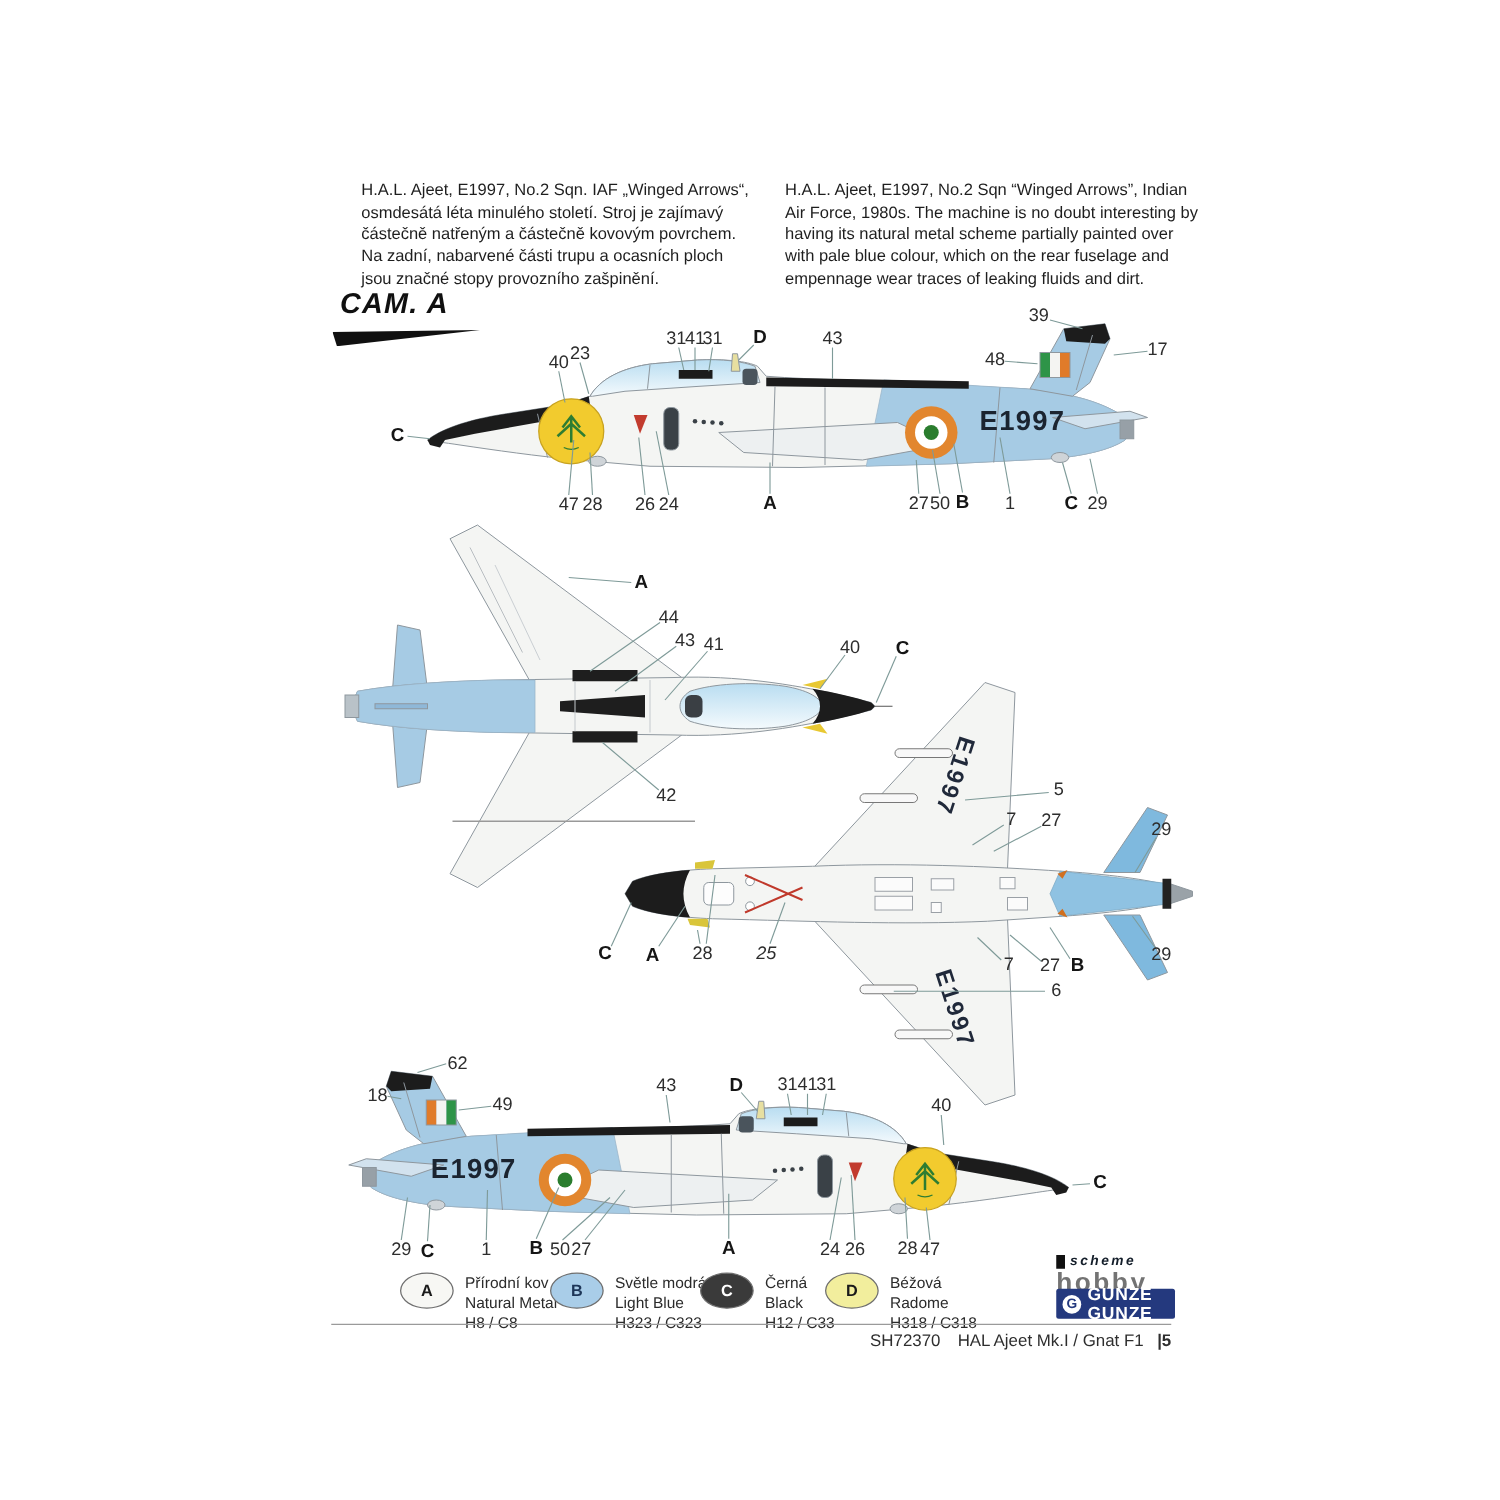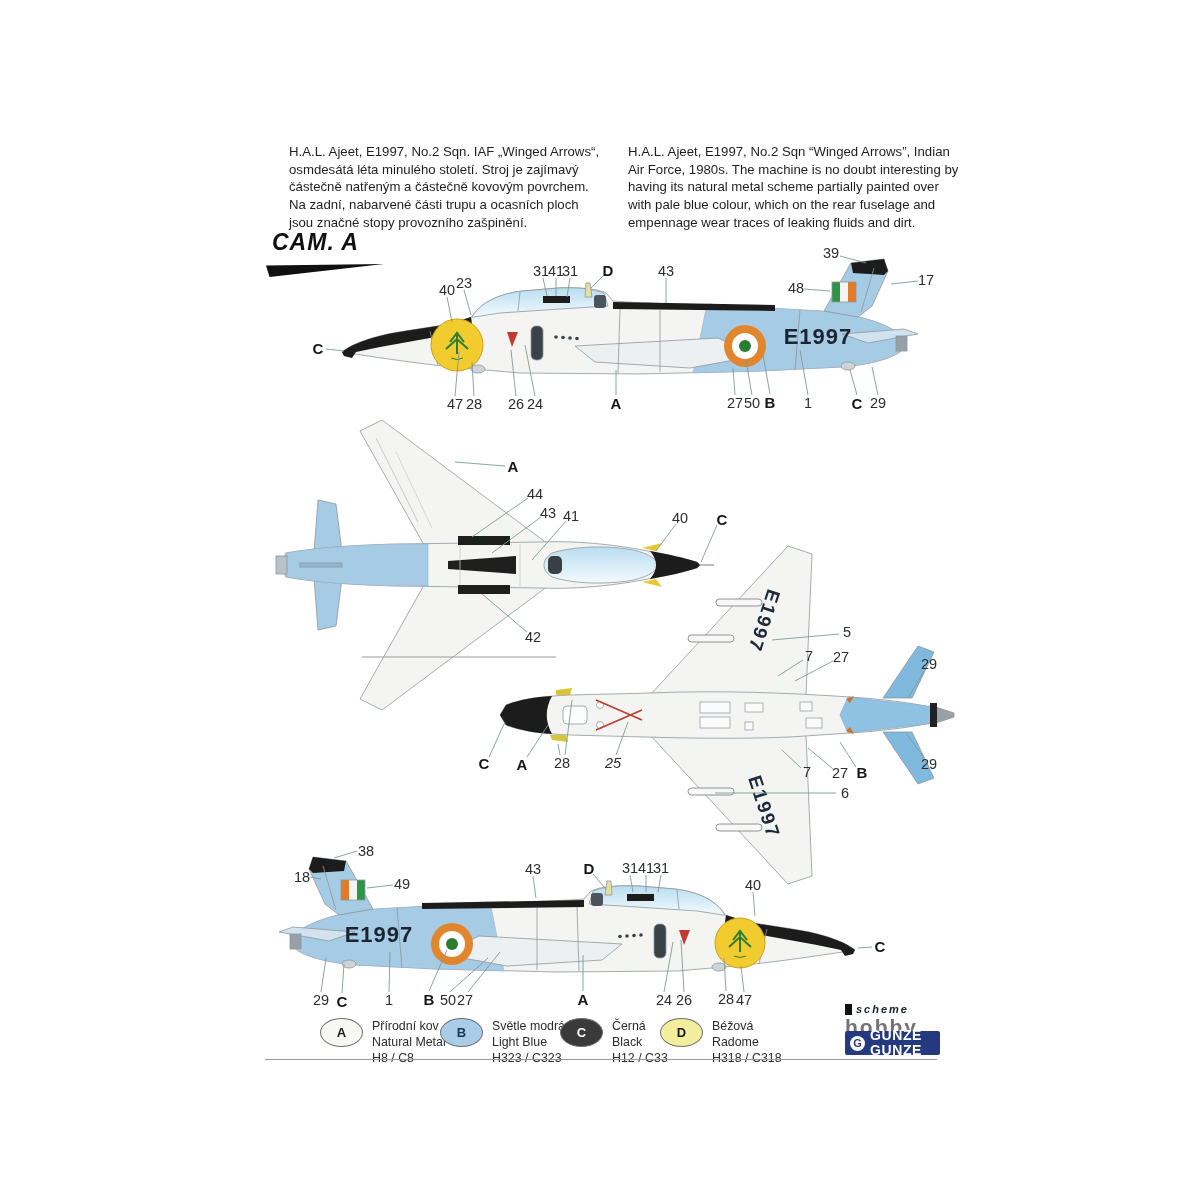--- a/index.html
+++ b/index.html
@@ -293,21 +293,21 @@
       <span class="callout" style="left: 929px; top: 664px;">29</span>
       <span class="callout" style="left: 929px; top: 764px;">29</span>
       <span class="callout" style="left: 807px; top: 772px;">7</span>
       <span class="callout" style="left: 840px; top: 773px;">27</span>
       <span class="callout letter" style="left: 862px; top: 772px;">B</span>
       <span class="callout" style="left: 845px; top: 793px;">6</span>
       <span class="callout letter" style="left: 484px; top: 763px;">C</span>
       <span class="callout letter" style="left: 522px; top: 764px;">A</span>
       <span class="callout" style="left: 562px; top: 763px;">28</span>
       <span class="callout" style="left: 613px; top: 763px; font-style: italic;">25</span>
-      <span class="callout" style="left: 366px; top: 851px;">38</span>
+      <span class="callout" style="left: 366px; top: 851px;">62</span>
       <span class="callout" style="left: 302px; top: 877px;">18</span>
       <span class="callout" style="left: 402px; top: 884px; text-align: center;">49</span>
       <span class="callout" style="left: 533px; top: 869px;">43</span>
       <span class="callout letter" style="left: 589px; top: 868px;">D</span>
       <span class="callout" style="left: 630px; top: 868px;">31</span>
       <span class="callout" style="left: 646px; top: 868px;">41</span>
       <span class="callout" style="left: 661px; top: 868px;">31</span>
       <span class="callout" style="left: 753px; top: 885px;">40</span>
       <span class="callout letter" style="left: 880px; top: 946px;">C</span>
       <span class="callout" style="left: 321px; top: 1000px;">29</span>
@@ -362,14 +362,19 @@
   </div>
   <div class="logo-gunze">
     <span class="gz-circle">G</span>
     <span class="gz-text">
       <span>GUNZE</span><br>
       <span>GUNZE</span>
     </span>
   </div>
 
   <div class="footer-rule"></div>
+  <div class="footer">
+    <span class="code">SH72370</span>
+    <span>HAL Ajeet Mk.I / Gnat F1</span>
+    <b>|5</b>
+  </div>
 
 </div>
 
 </body></html>

